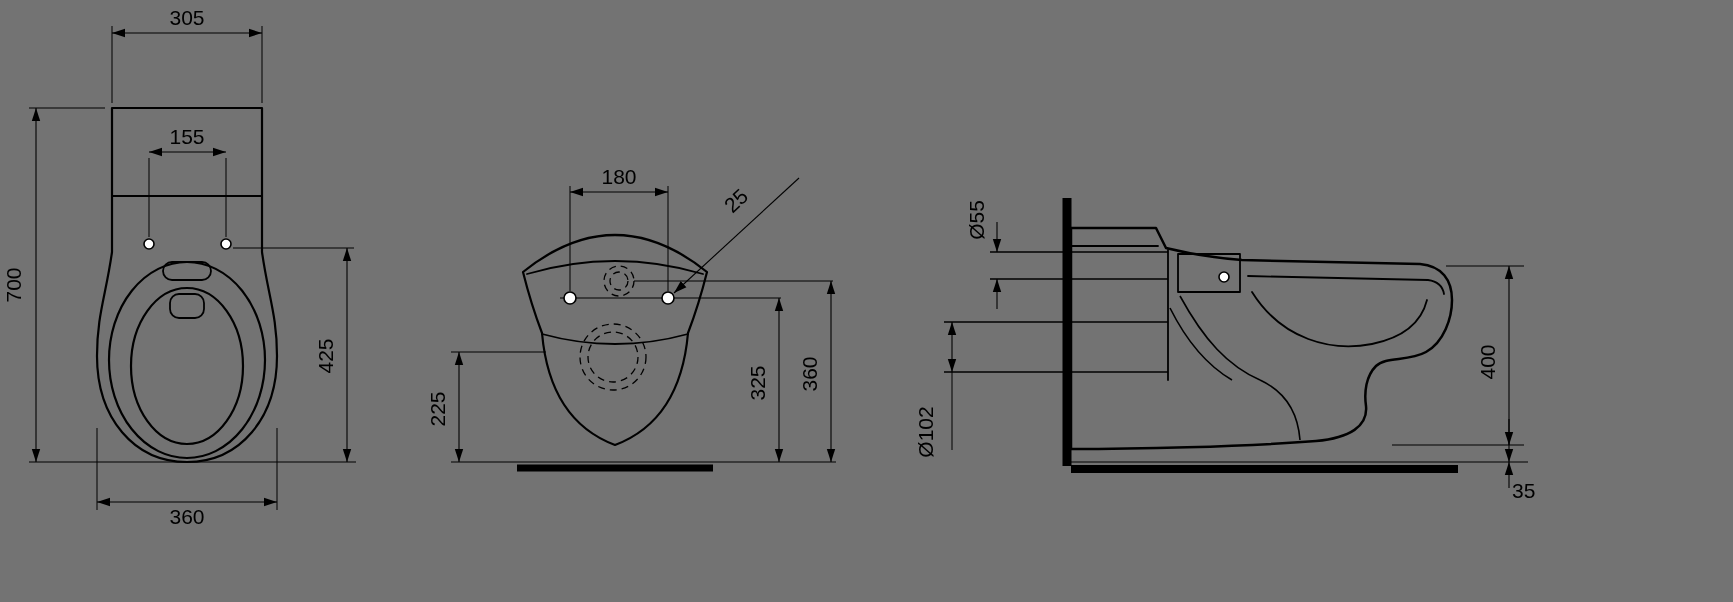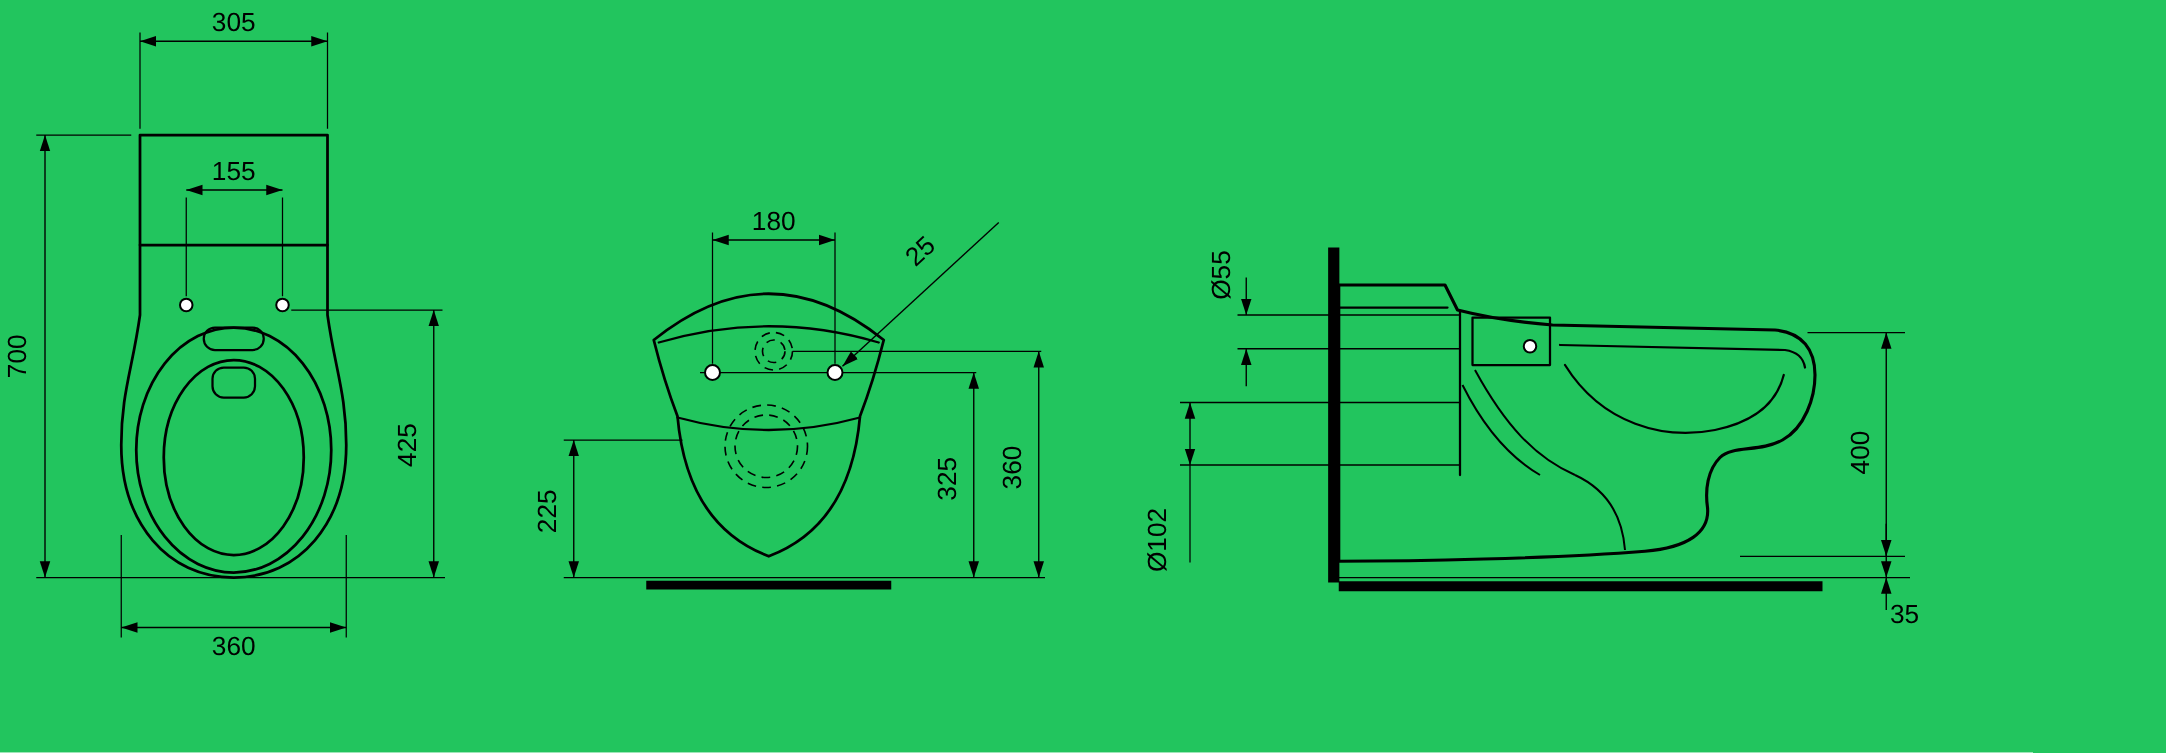--- a/index.html
+++ b/index.html
@@ -1,21 +1,21 @@
 <!DOCTYPE html>
 <html><head>
 <meta charset="utf-8">
 <style>
   * { margin:0; padding:0; box-sizing:border-box; }
   html,body { background:#ffffff; }
   .stage {
     position:relative;
     width:1733px;
     height:602px;
-    background:#22c55e;
+    background:#737373;
     overflow:hidden;
     font-family:"Liberation Sans", sans-serif;
   }
   svg { display:block; }
   .obj  { fill:none; stroke:#000000; stroke-width:2.2; stroke-linecap:round; stroke-linejoin:round; }
   .obj2 { fill:none; stroke:#000000; stroke-width:1.8; stroke-linecap:round; stroke-linejoin:round; }
   .thin { fill:none; stroke:#000000; stroke-width:1; }
   .ref  { fill:none; stroke:#000000; stroke-width:1.3; }
   .dim  { fill:none; stroke:#000000; stroke-width:1.1; }
   .dash { stroke-dasharray:7 5; }

